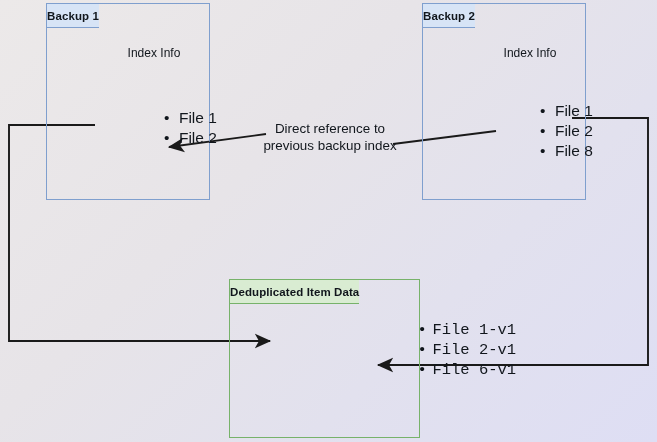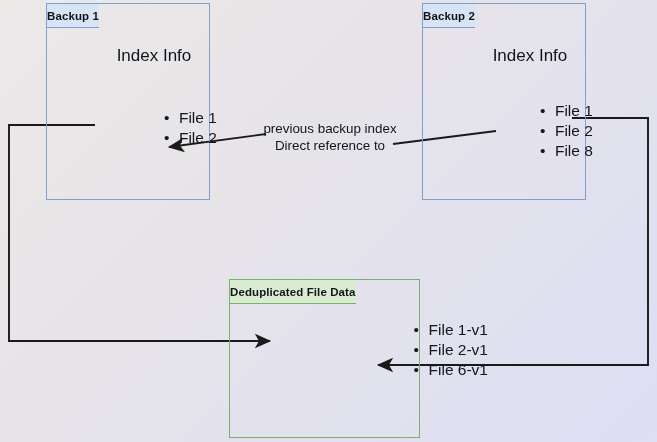--- a/index.html
+++ b/index.html
@@ -58,21 +58,21 @@
   .node-body {
     position: relative;
     flex: 1;
     background: transparent;
   }
   .index-title {
     position: absolute;
     left: 0;
     right: 0;
     text-align: center;
-    font-size: 17px;
+    font-size: 12px;
     color: #11161c;
   }
   .item-list {
     position: absolute;
     margin: 12px;
     padding: 0;
     list-style: none;
   }
   .item-list li {
     position: relative;
@@ -146,29 +146,29 @@
       <ul class="item-list" style="left:53px; top:85px;">
         <li>File 1</li>
         <li>File 2</li>
         <li>File 8</li>
       </ul>
     </div>
   </div>
 
   <div class="node-box green" style="left:229px; top:279px; width:191px; height:159px;">
     <div class="node-header">
-      <span>Deduplicated File Data</span>
+      <span>Deduplicated Item Data</span>
     </div>
     <div class="node-body">
-      <ul class="item-list" style="left:46px; top:28px;">
+      <ul class="item-list" style="left:46px; top:28px;font-family:Liberation Mono, monospace;">
         <li>File 1-v1</li>
         <li>File 2-v1</li>
         <li>File 6-v1</li>
       </ul>
     </div>
   </div>
 
   <div class="edge-label" style="left:250px; top:120px; width:160px;">
+    <div>Direct reference to</div>
     <div>previous backup index</div>
-    <div>Direct reference to</div>
   </div>
 
 </div>
 
 </body></html>

